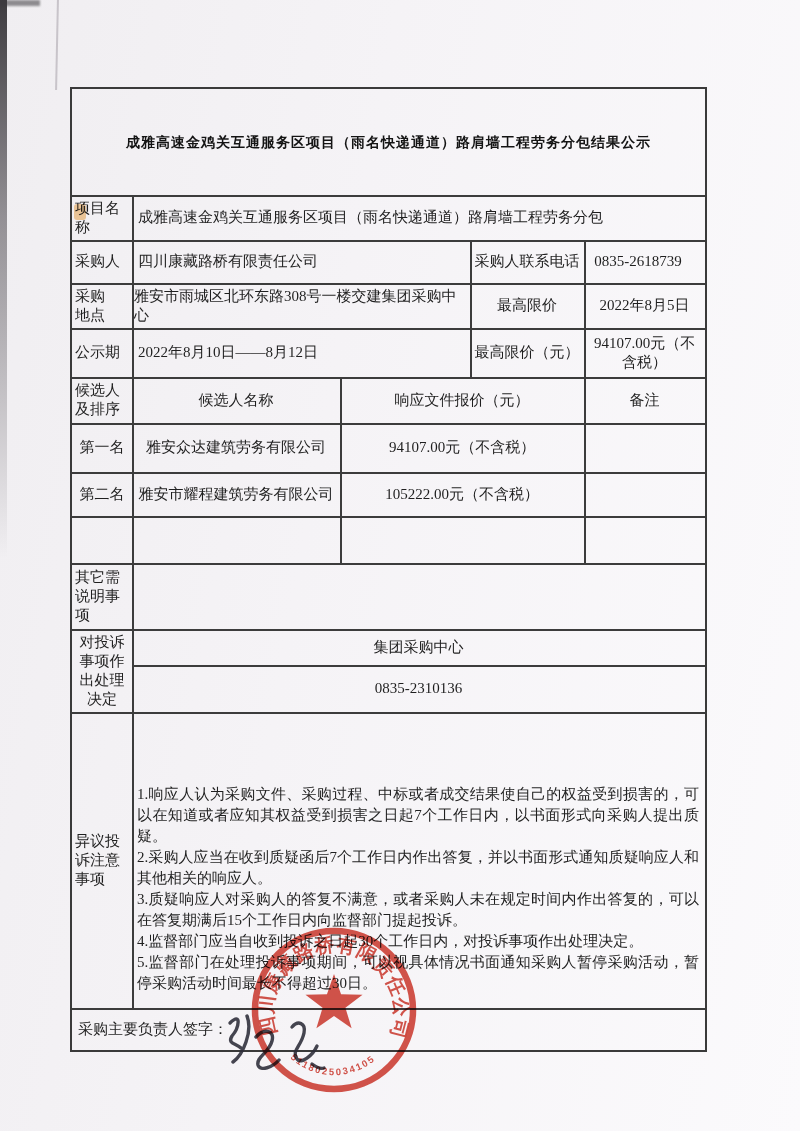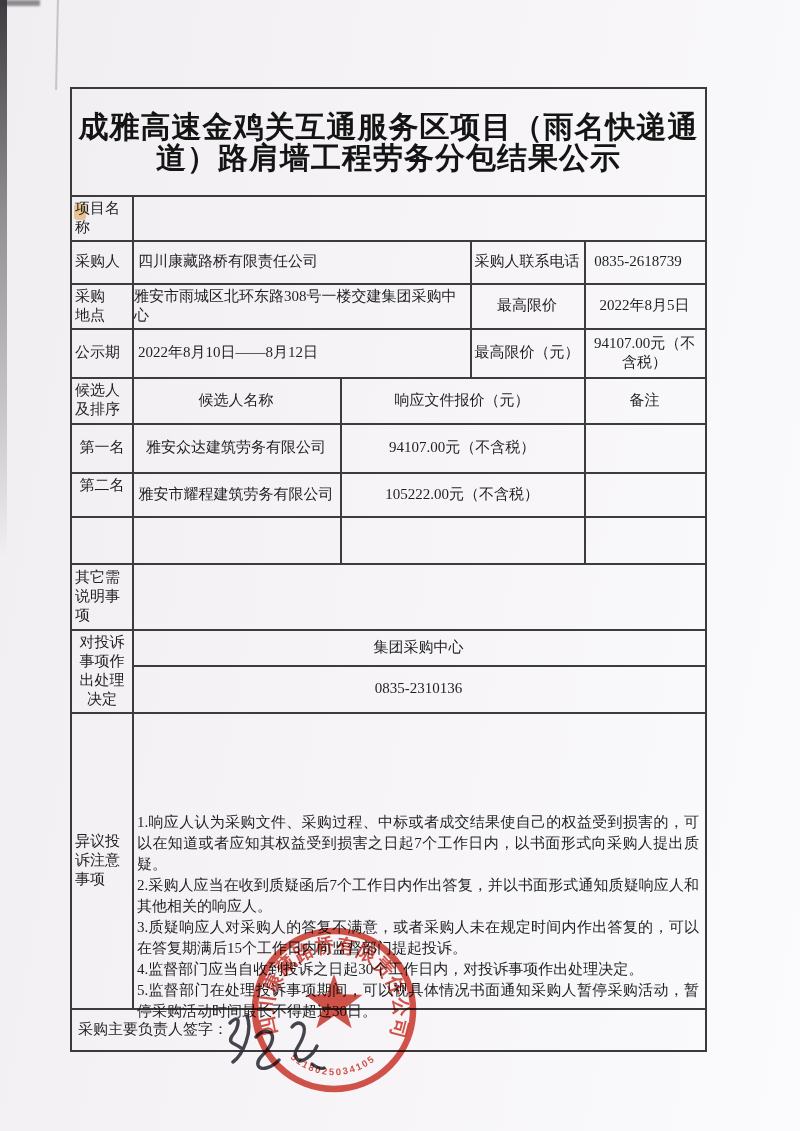--- a/index.html
+++ b/index.html
@@ -16,24 +16,24 @@
   
   .tbl{position:absolute;left:70px;top:87px;width:637px;height:965px;box-sizing:border-box;
        border:2px solid #3a3a3a;}
   .hl{position:absolute;left:0;width:633px;height:2px;background:#3c3c3c;}
   .hl.part{left:60px;width:573px;}
   .vl{position:absolute;width:2px;background:#3c3c3c;}
   .c{position:absolute;box-sizing:border-box;display:flex;align-items:center;
      font-size:15px;line-height:19px;}
   .lf{justify-content:flex-start;text-align:left;padding:2px 3px;}
   .ct{justify-content:center;text-align:center;padding:8px 3px;}
-  .title{font-family:"Liberation Sans",sans-serif;font-weight:700;font-size:30px;
+  .title{font-family:"Liberation Sans",sans-serif;font-weight:700;font-size:14px;
          line-height:31px;letter-spacing:1px;text-align:center;justify-content:center;
          padding:0 1px;color:#141414;}
-  .notice{display:block;padding:72px 6px 4px 5px;text-align:justify;font-size:15px;line-height:21px;margin-top:28px;}
+  .notice{display:block;padding:72px 6px 4px 5px;text-align:justify;font-size:15px;line-height:21px;}
   .notice p{margin:0;}
   .sig-label{padding-left:6px;}
   
   .signature{position:absolute;left:212px;top:1003px;z-index:3;}
   .stamp{position:absolute;left:246px;top:922px;z-index:4;mix-blend-mode:multiply;opacity:.9;filter:blur(.3px);}
 </style>
 </head>
 <body>
 
 <div class="sheet">
@@ -59,20 +59,21 @@
     <div class="hl" style="top:919px"></div>
 
     <div class="vl" style="left:60px;top:106px;height:813px"></div>
     <div class="vl" style="left:398px;top:151px;height:137px"></div>
     <div class="vl" style="left:268px;top:288px;height:186px"></div>
     <div class="vl" style="left:512px;top:151px;height:323px"></div>
 
     <div class="c title" style="left:0;top:0;width:633px;height:106px">成雅高速金鸡关互通服务区项目（雨名快递通道）路肩墙工程劳务分包结果公示</div>
 
     <div class="c lf" style="left:0;top:106px;width:60px;height:45px">项目名称</div>
+    <div class="c lf" style="left:60px;top:106px;width:573px;height:45px;padding-left:6px">成雅高速金鸡关互通服务区项目（雨名快递通道）路肩墙工程劳务分包</div>
 
     <div class="c lf" style="left:0;top:151px;width:60px;height:43px">采购人</div>
     <div class="c lf" style="left:60px;top:151px;width:338px;height:43px;padding-left:6px">四川康藏路桥有限责任公司</div>
     <div class="c ct" style="left:398px;top:151px;width:114px;height:43px">采购人联系电话</div>
     <div class="c ct" style="left:512px;top:151px;width:108px;height:43px">0835-2618739</div>
 
     <div class="c lf" style="left:0;top:194px;width:44px;height:45px">采购地点</div>
     <div class="c lf" style="left:60px;top:194px;width:338px;height:45px;padding-left:2px">雅安市雨城区北环东路308号一楼交建集团采购中心</div>
     <div class="c ct" style="left:398px;top:194px;width:114px;height:45px">最高限价</div>
     <div class="c ct" style="left:512px;top:194px;width:121px;height:45px">2022年8月5日</div>
@@ -85,21 +86,21 @@
     <div class="c lf" style="left:0;top:288px;width:60px;height:46px">候选人及排序</div>
     <div class="c ct" style="left:60px;top:288px;width:208px;height:46px">候选人名称</div>
     <div class="c ct" style="left:268px;top:288px;width:244px;height:46px">响应文件报价（元）</div>
     <div class="c ct" style="left:512px;top:288px;width:121px;height:46px">备注</div>
 
     <div class="c ct" style="left:0;top:334px;width:60px;height:49px">第一名</div>
     <div class="c ct" style="left:60px;top:334px;width:208px;height:49px">雅安众达建筑劳务有限公司</div>
     <div class="c ct" style="left:268px;top:334px;width:244px;height:49px">94107.00元（不含税）</div>
     <div class="c ct" style="left:512px;top:334px;width:121px;height:49px"></div>
 
-    <div class="c ct" style="left:0;top:374px;width:60px;height:44px">第二名</div>
+    <div class="c ct" style="left:0;top:383px;width:60px;height:44px">第二名</div>
     <div class="c ct" style="left:60px;top:383px;width:208px;height:44px">雅安市耀程建筑劳务有限公司</div>
     <div class="c ct" style="left:268px;top:383px;width:244px;height:44px">105222.00元（不含税）</div>
     <div class="c ct" style="left:512px;top:383px;width:121px;height:44px"></div>
 
     <div class="c lf" style="left:0;top:474px;width:60px;height:66px">其它需说明事项</div>
     <div class="c lf" style="left:60px;top:474px;width:573px;height:66px"></div>
 
     <div class="c ct" style="left:0;top:540px;width:60px;height:83px">对投诉事项作出处理决定</div>
     <div class="c ct" style="left:60px;top:540px;width:573px;height:36px">集团采购中心</div>
     <div class="c ct" style="left:60px;top:576px;width:573px;height:47px">0835-2310136</div>

